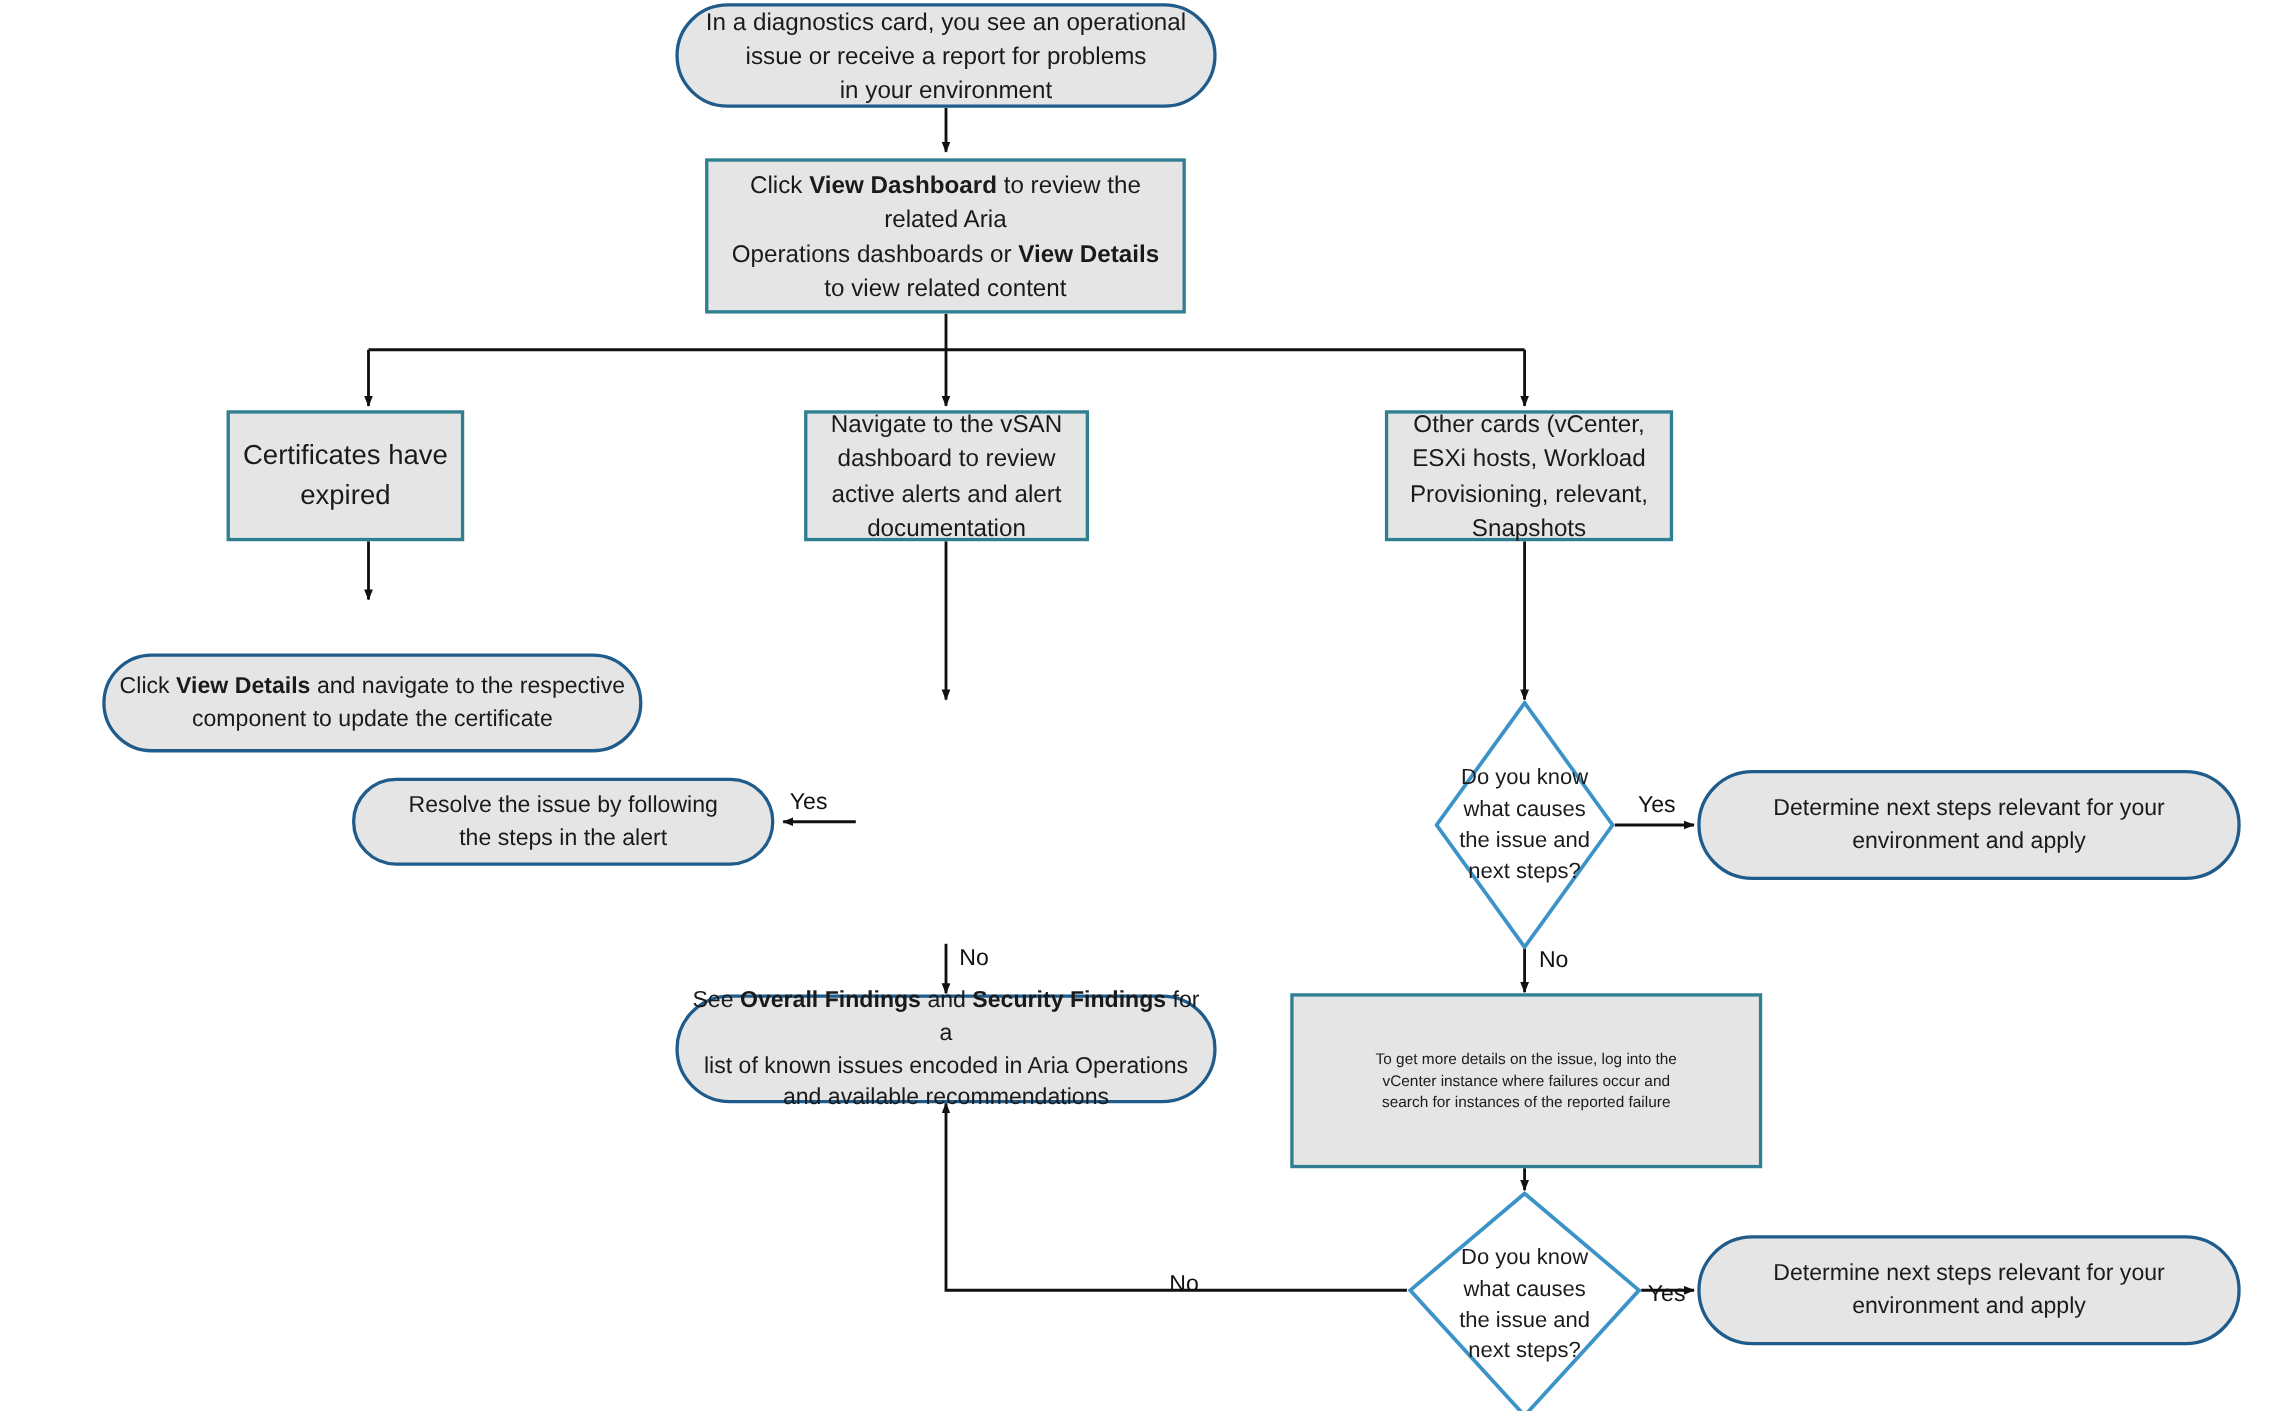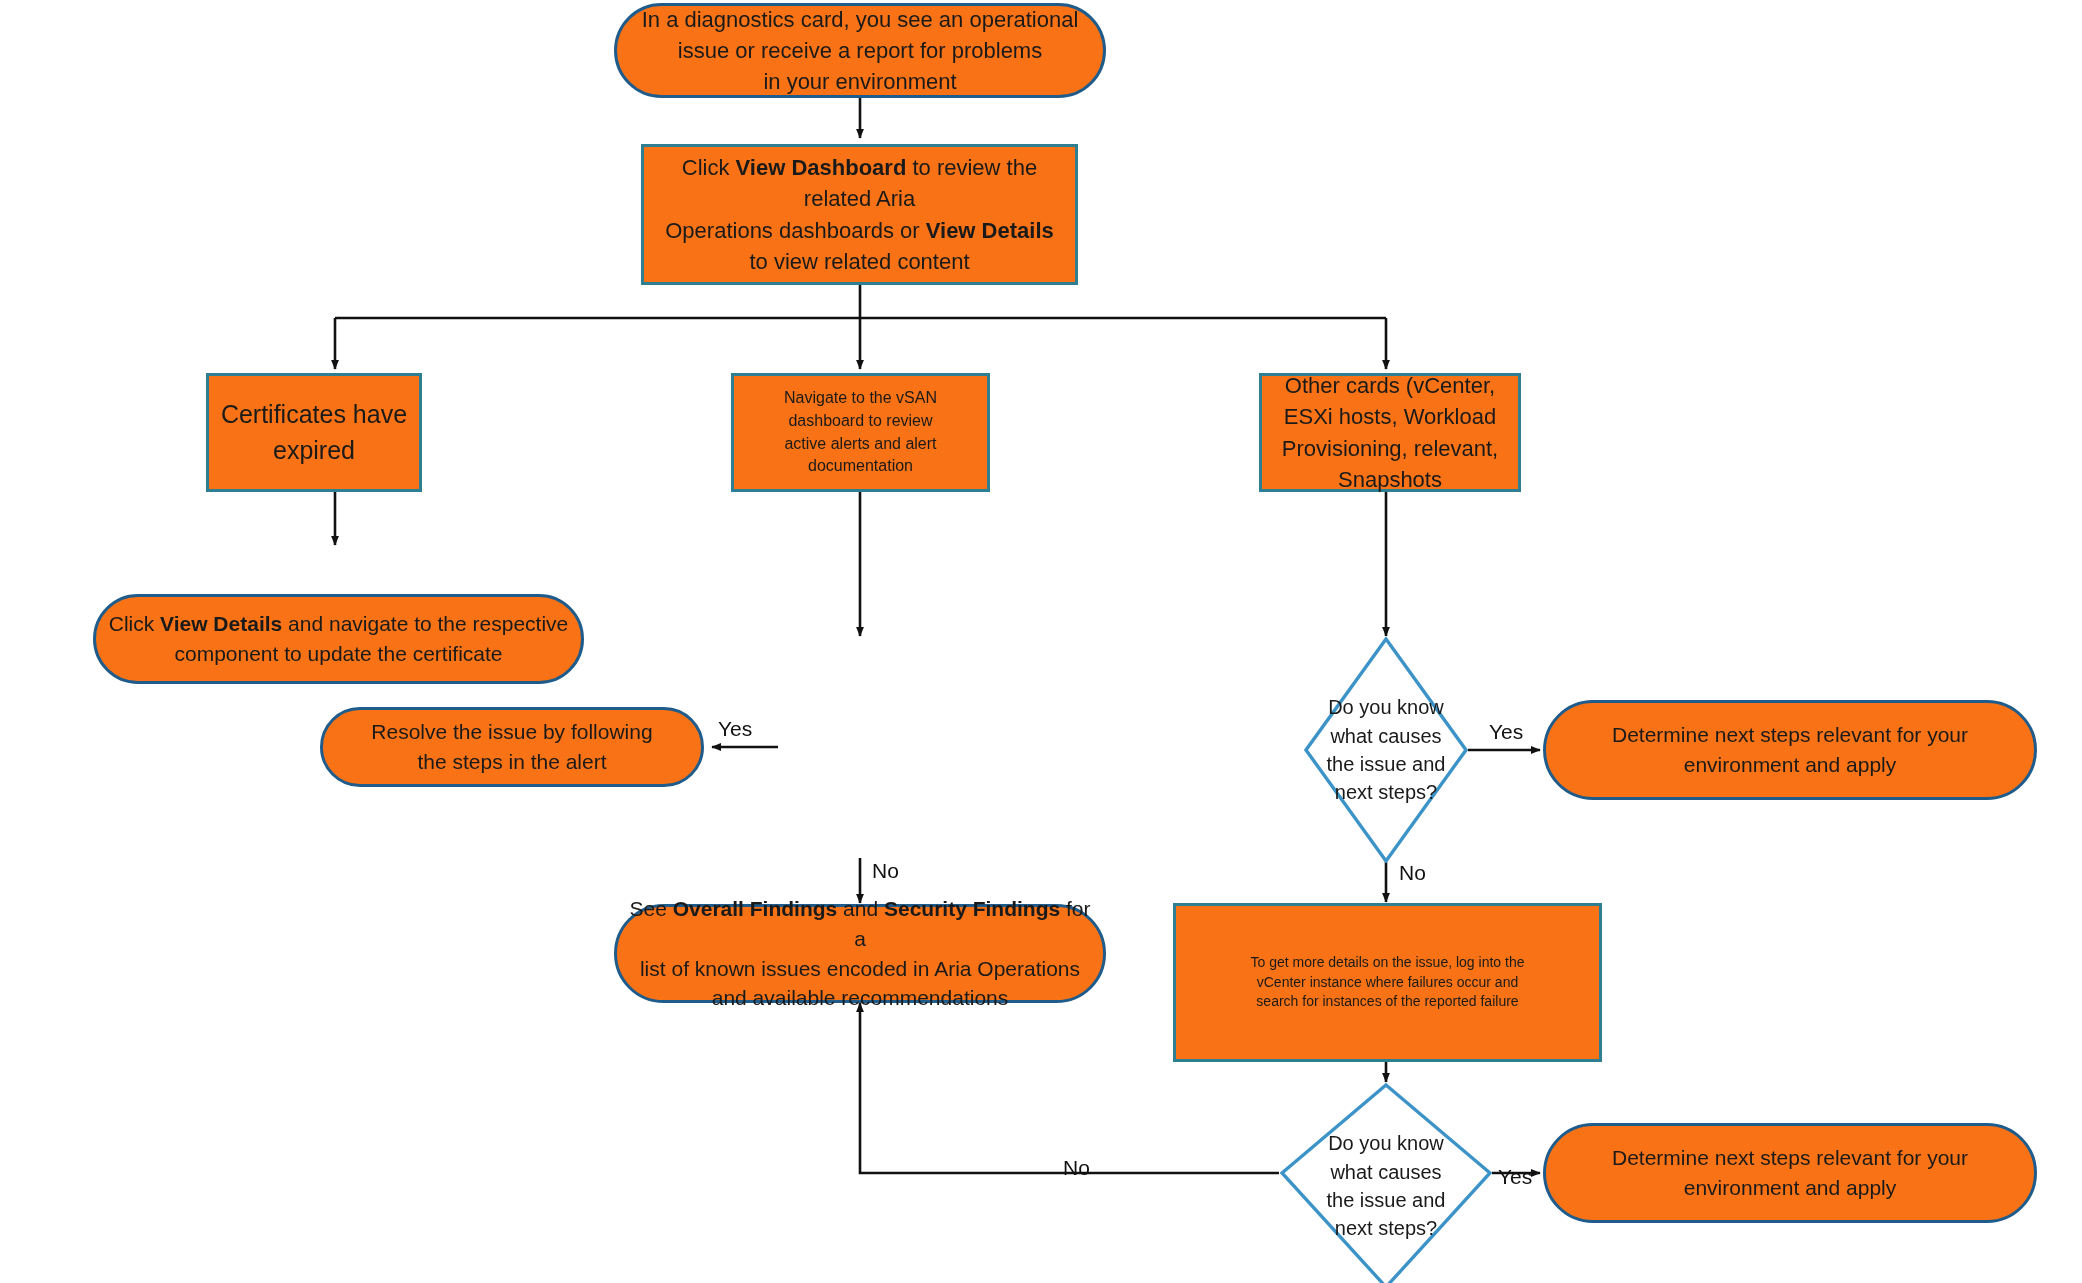--- a/index.html
+++ b/index.html
@@ -4,21 +4,21 @@
 <style>
   html,body{margin:0;padding:0;background:#ffffff;}
   body{font-family:"Liberation Sans","DejaVu Sans",sans-serif;}
   #stage{
     position:relative;
     width:2082px;height:1283px;
     background:#ffffff;
     overflow:hidden;
   }
   #wires{position:absolute;left:0;top:0;width:2082px;height:1283px;}
-  .node{position:absolute;box-sizing:border-box;display:flex;align-items:center;justify-content:center;text-align:center;background:#f97316;}
+  .node{position:absolute;box-sizing:border-box;display:flex;align-items:center;justify-content:center;text-align:center;background:#e5e5e5;}
   .node .txt{display:block;line-height:1.42;color:#1a1a1a;padding:0 10px;}
   .rect{border:3px solid #2f7f92;}
   .stadium{border:3px solid #1f5c8b;border-radius:999px;}
   .diamond{border:0;background:transparent;}
   .diamond .dshape{position:absolute;left:0;top:0;width:100%;height:100%;}
   .diamond .txt{position:relative;z-index:2;}
   .edge-label{position:absolute;color:#111;font-size:21px;line-height:1;background:transparent;}
   b{font-weight:bold;}
 </style>
 </head>
@@ -80,21 +80,21 @@
     </span>
   </div>
 
   <div class="node rect" style="left:206px;top:373px;width:216px;height:119px;font-size:25px;">
     <span class="txt">
       <span>Certificates have</span><br>
       <span>expired</span>
     </span>
   </div>
 
-  <div class="node rect" style="left:731px;top:373px;width:259px;height:119px;font-size:16px;">
+  <div class="node rect" style="left:731px;top:373px;width:259px;height:119px;font-size:22px;">
     <span class="txt">
       <span>Navigate to the vSAN</span><br>
       <span>dashboard to review</span><br>
       <span>active alerts and alert</span><br>
       <span>documentation</span>
     </span>
   </div>
 
   <div class="node rect" style="left:1259px;top:373px;width:262px;height:119px;font-size:22px;">
     <span class="txt">

